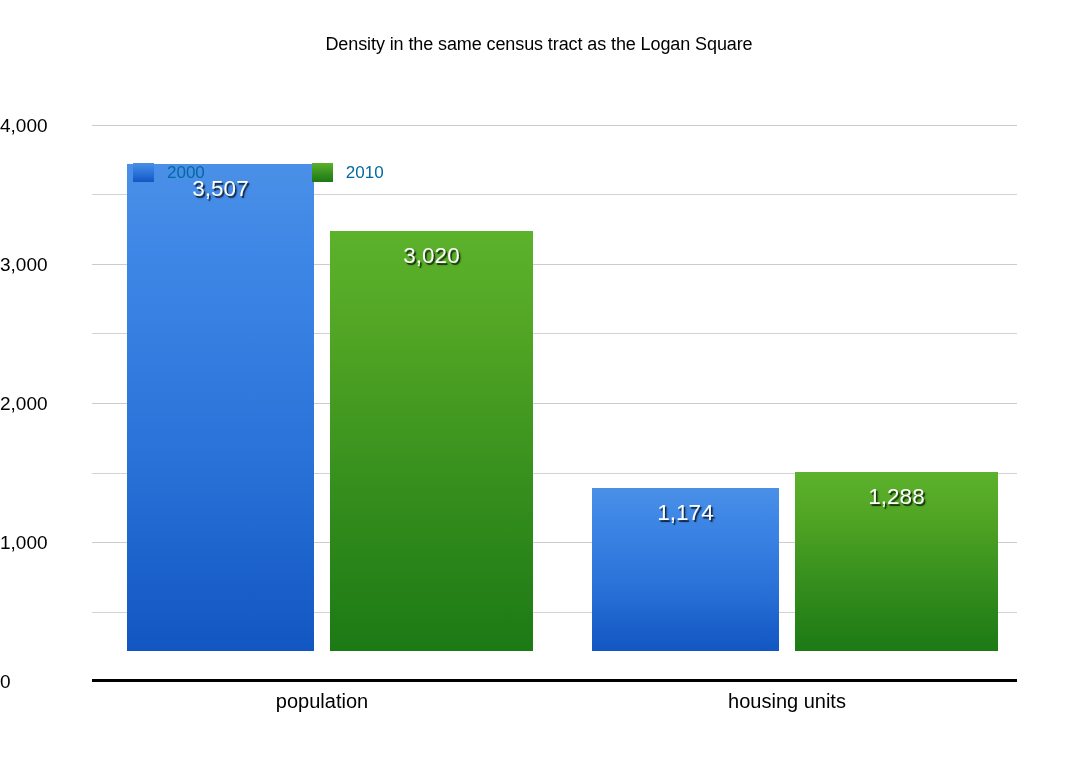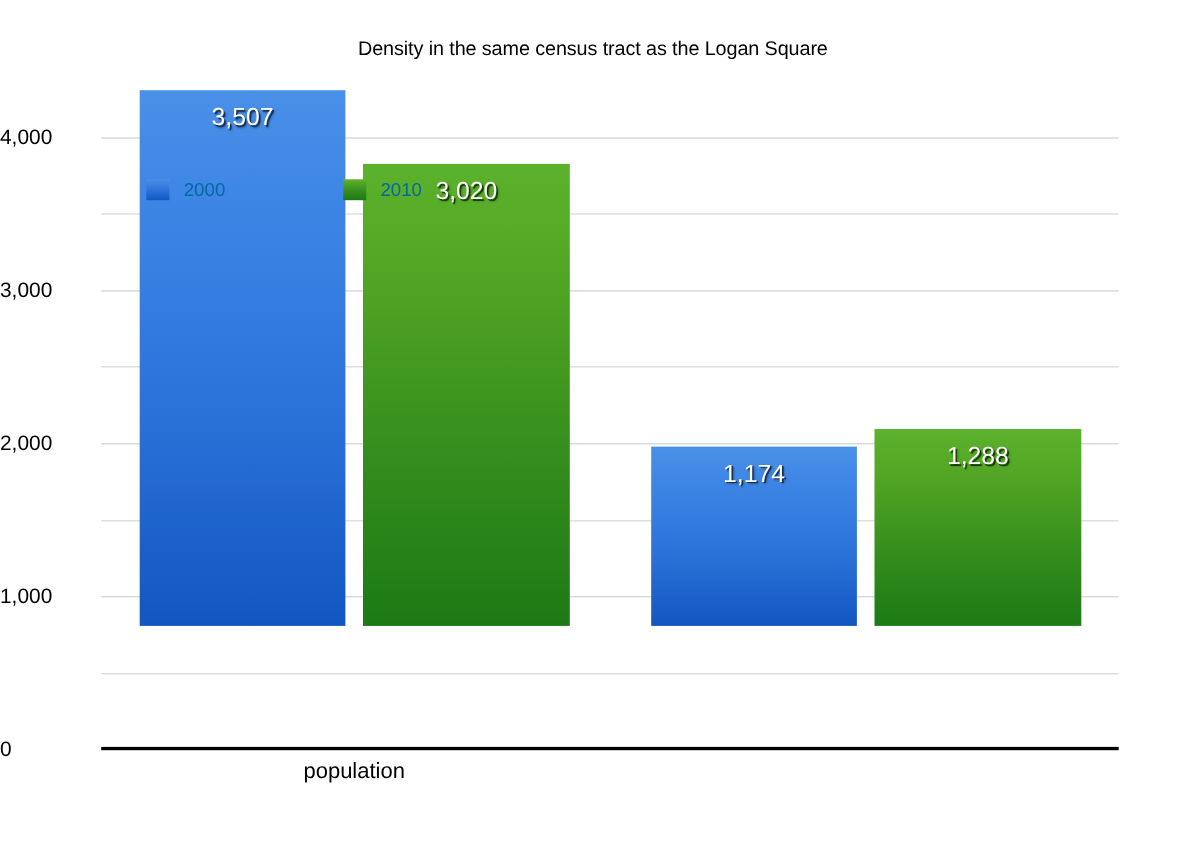--- a/index.html
+++ b/index.html
@@ -37,21 +37,21 @@
     letter-spacing: -0.1px;
   }
   .chart-title .t-line { display: block; }
 
   
   .plot-area {
     position: absolute;
     left: 92px;
     top: 125px;
     width: 925px;
-    height: 444px;
+    height: 526px;
   }
 
   .gridline {
     position: absolute;
     left: 0;
     width: 925px;
     height: 1px;
     background: #d3d3d3;
   }
   .gridline.major { background: #cccccc; }
@@ -75,20 +75,21 @@
   
   .bar {
     position: absolute;
     bottom: 0;
   }
   .bar.series-2000 {
     background: linear-gradient(to bottom, #4a90e8 0%, #3f87e6 18%, #2a72d8 60%, #1256c2 100%);
   }
   .bar.series-2010 {
     background: linear-gradient(to bottom, #5cb22b 0%, #51a524 25%, #338c1c 65%, #1c7a15 100%);
+    padding-left: 15px;
   }
 
   .bar-label {
     position: absolute;
     left: 0;
     width: 100%;
     text-align: center;
     color: #ffffff;
     font-size: 22.5px;
     white-space: nowrap;
@@ -177,20 +178,21 @@
     </div>
 
     <div class="bar series-2010" style="left:703px; width:188px; height:179px;">
       <span class="bar-label" style="top:12px;">1,288</span>
     </div>
   </div>
 
   <div class="axis-baseline"></div>
 
   <div class="xtick" style="left:92px; width:460px;">population</div>
+  <div class="xtick" style="left:557px; width:460px;">housing units</div>
 
   <div class="legend">
     <div class="legend-item">
       <span class="legend-swatch series-2000"></span>
       <span class="legend-label">2000</span>
     </div>
     <div class="legend-item">
       <span class="legend-swatch series-2010"></span>
       <span class="legend-label">2010</span>
     </div>

